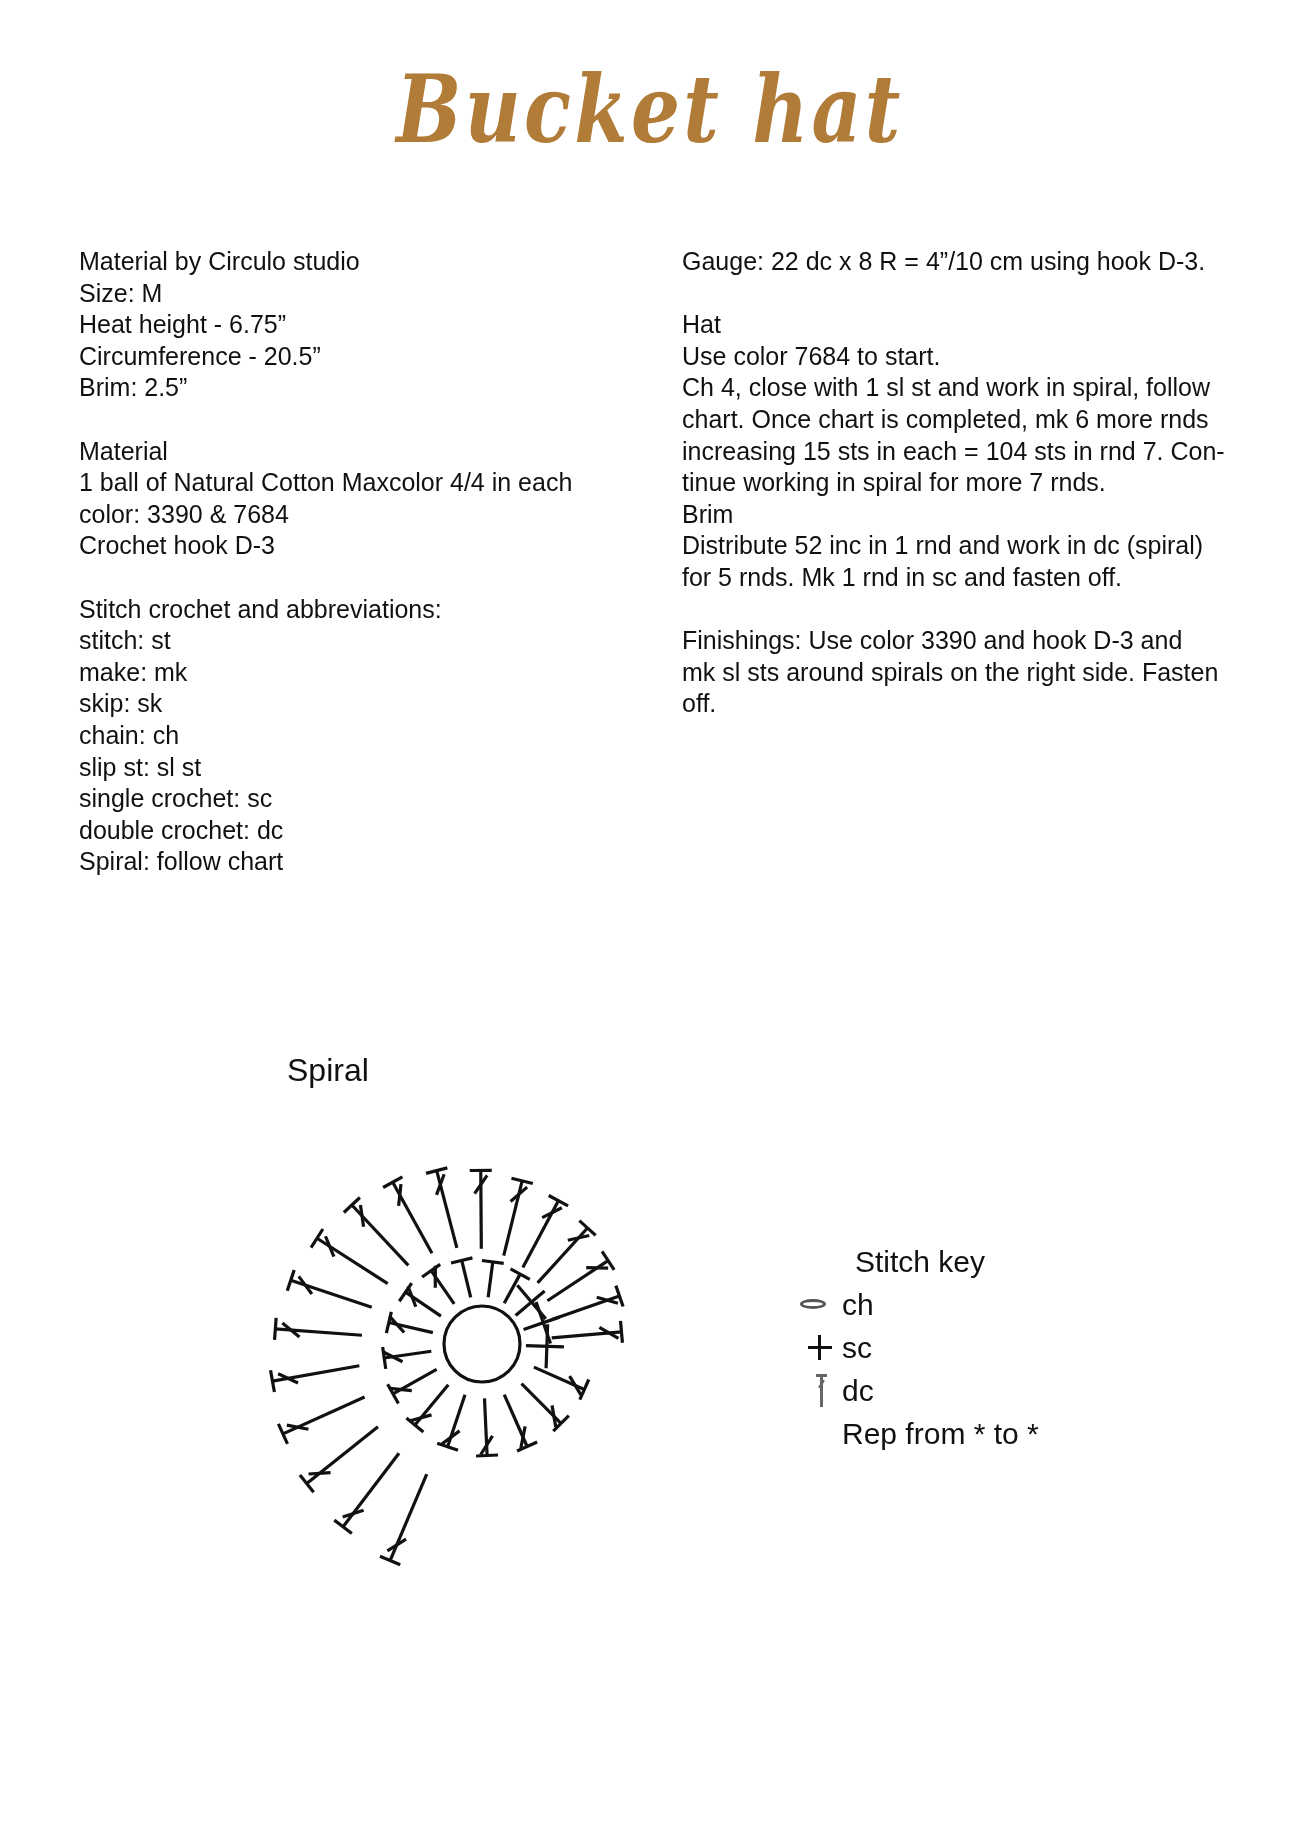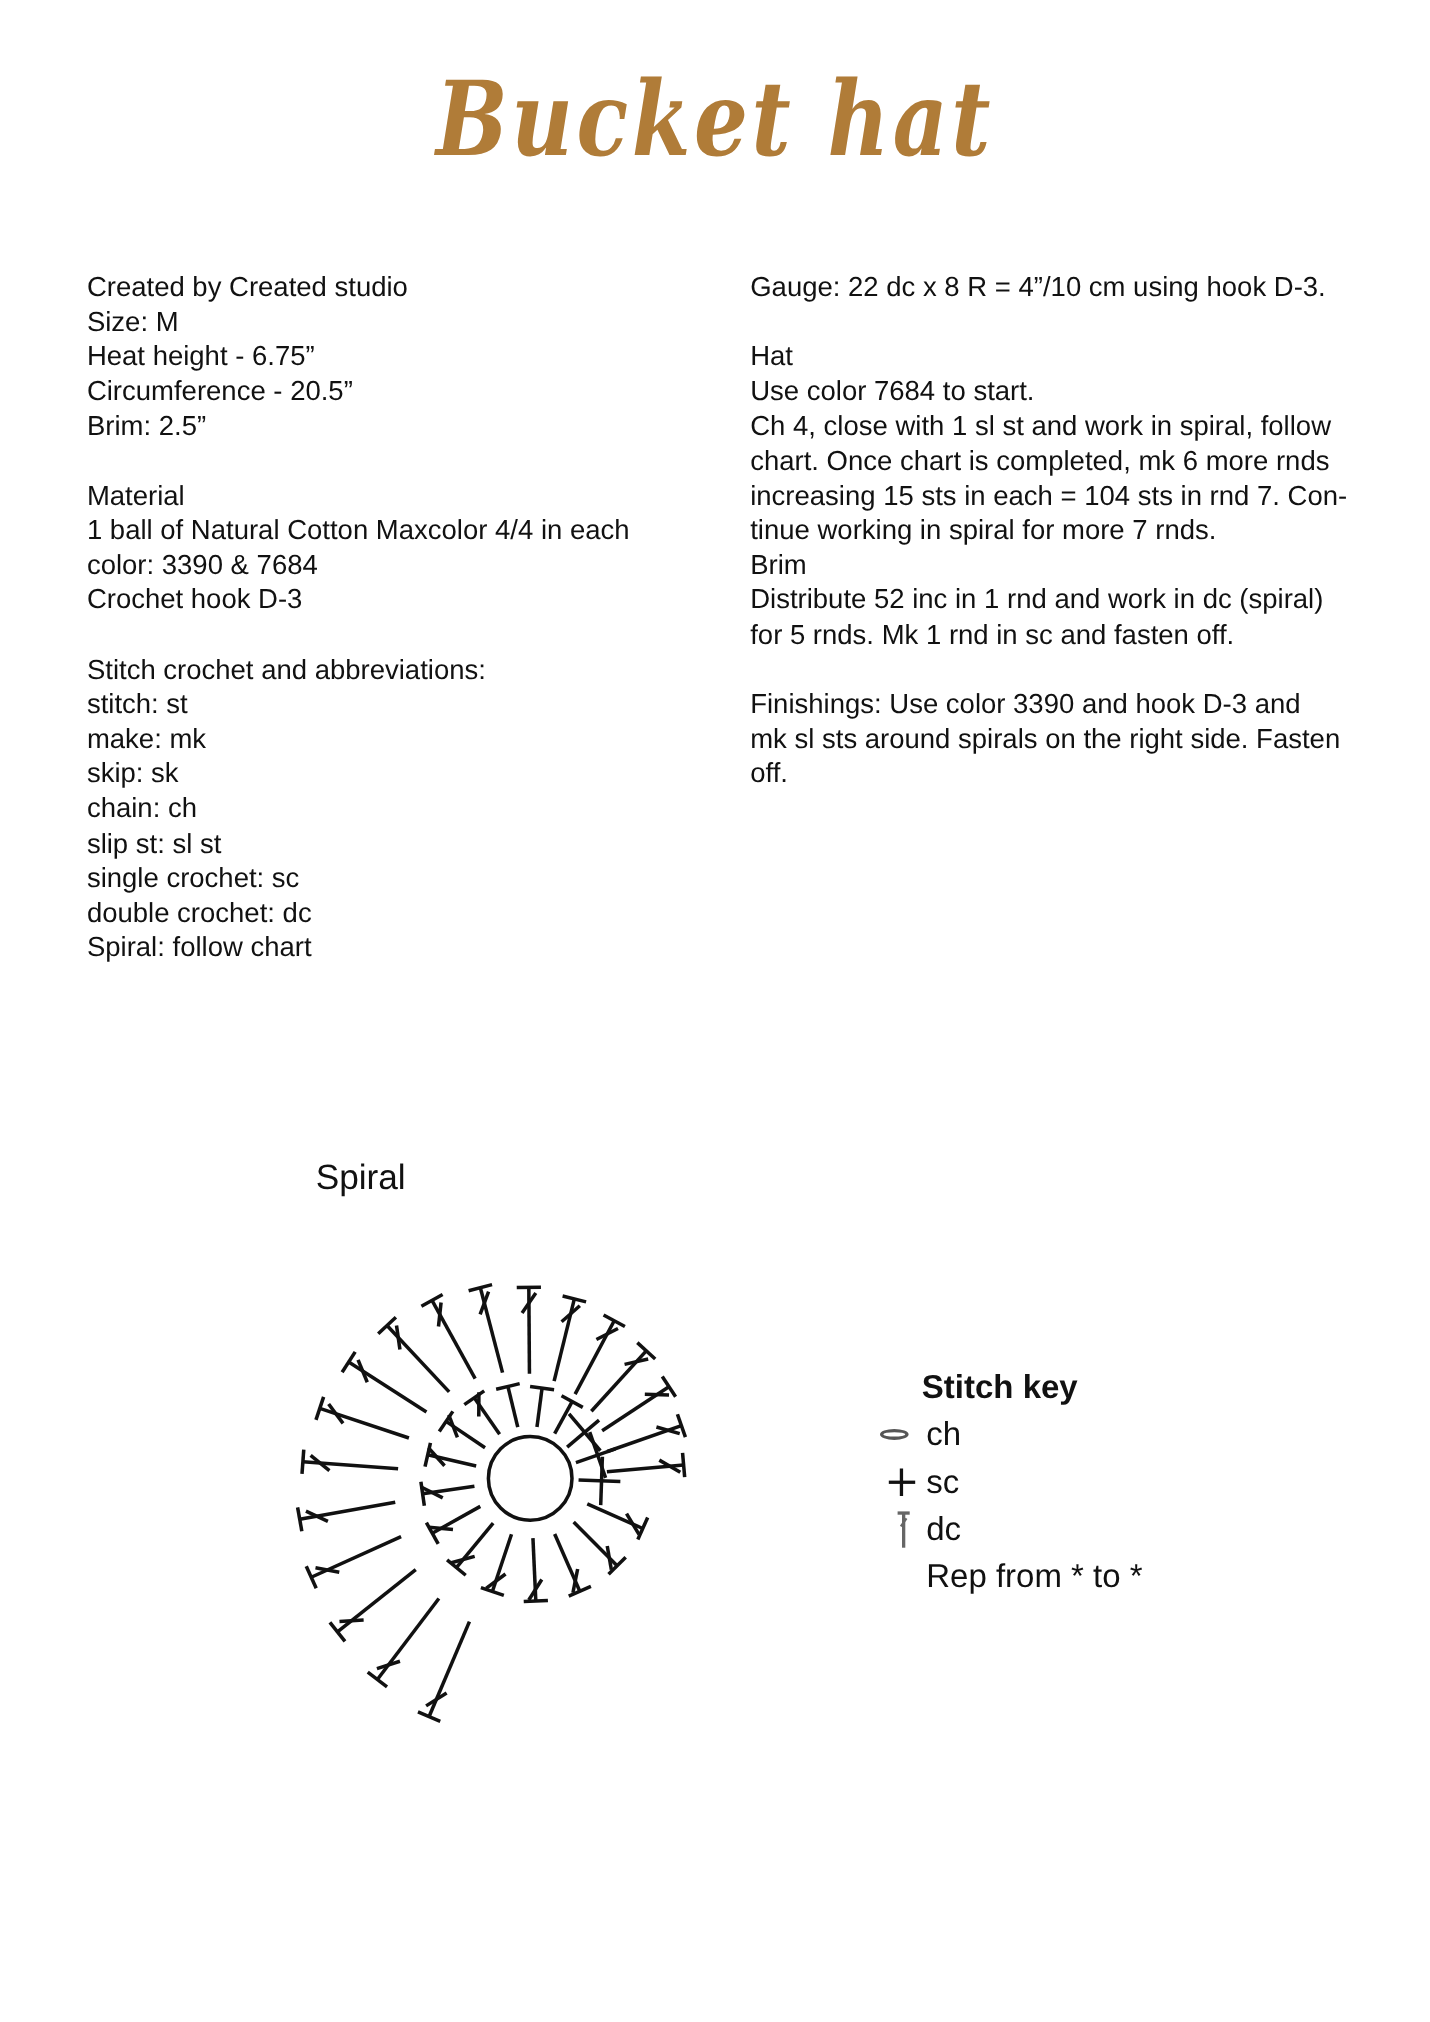--- a/index.html
+++ b/index.html
@@ -17,41 +17,41 @@
     }
     .col { position: absolute; top: 246px; font-size: 25px; line-height: 31.6px; }
     .col.left { left: 79px; width: 560px; }
     .col.right { left: 682px; width: 560px; }
     .line { display: block; white-space: nowrap; }
     .gap { display: block; height: 31.6px; }
     .bold { font-weight: normal; }
     .chart-label { position: absolute; left: 287px; top: 1052px; font-size: 32px; }
     #spiral-svg { position: absolute; left: 0; top: 0; width: 1300px; height: 1838px; pointer-events: none; }
     .key { position: absolute; left: 800px; top: 1240px; font-size: 30px; line-height: 43px; }
-    .key-title { margin-left: 38px; font-weight: bold; }
+    .key-title { margin-left: 55px; }
     .key-row { display: flex; align-items: flex-start; height: 43px; }
     .key-sym { width: 42px; height: 43px; position: relative; }
     .key-text { white-space: nowrap; }
     .sym-ch { position: absolute; left: 0; top: 16px; width: 26px; height: 10px; border: 3px solid #555; border-radius: 50%; box-sizing: border-box; }
     .sym-sc-h { position: absolute; left: 8px; top: 20px; width: 24px; height: 3px; background: #111; }
     .sym-sc-v { position: absolute; left: 18px; top: 9px; width: 3px; height: 25px; background: #111; }
     .sym-dc-v { position: absolute; left: 20px; top: 6px; width: 3px; height: 32px; background: #666; }
     .sym-dc-t { position: absolute; left: 16px; top: 5px; width: 11px; height: 3px; background: #666; }
     .sym-dc-x { position: absolute; left: 17px; top: 14px; width: 9px; height: 2px; background: #666; transform: rotate(-55deg); }
   </style>
 </head>
 <body>
 
 <div>
 
   <div class="title">Bucket hat</div>
 
   <div class="col left">
     <div>
-      <span class="line">Created by Created studio</span>
+      <span class="line">Material by Circulo studio</span>
       <span class="line">Size: M</span>
       <span class="line">Heat height - 6.75”</span>
       <span class="line">Circumference - 20.5”</span>
       <span class="line">Brim: 2.5”</span>
     </div>
     <span class="gap"></span>
     <div>
       <span class="line bold">Material</span>
       <span class="line">1 ball of Natural Cotton Maxcolor 4/4 in each</span>
       <span class="line">color: 3390 &amp; 7684</span>

